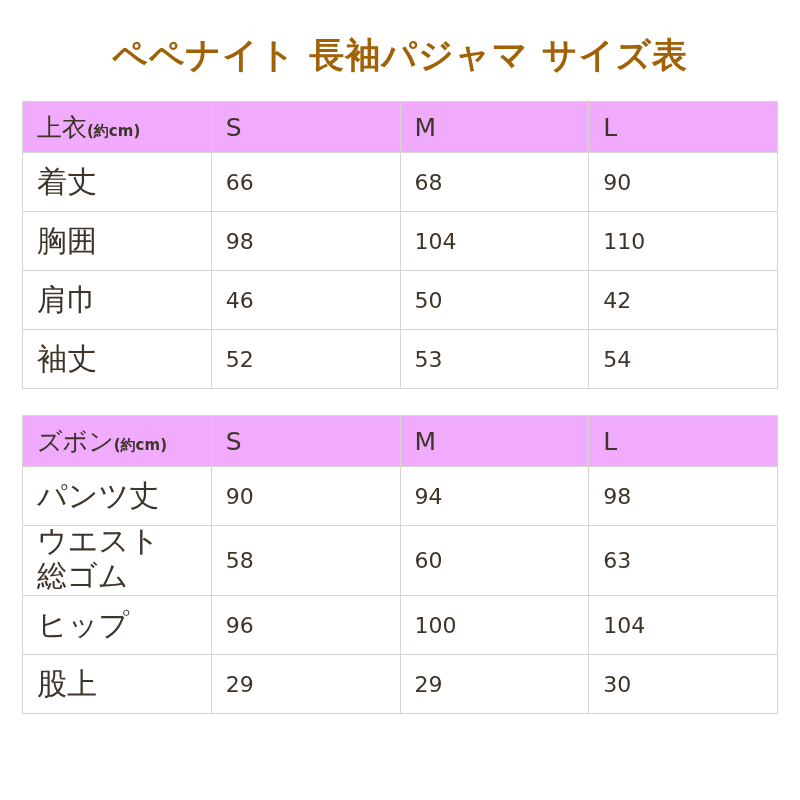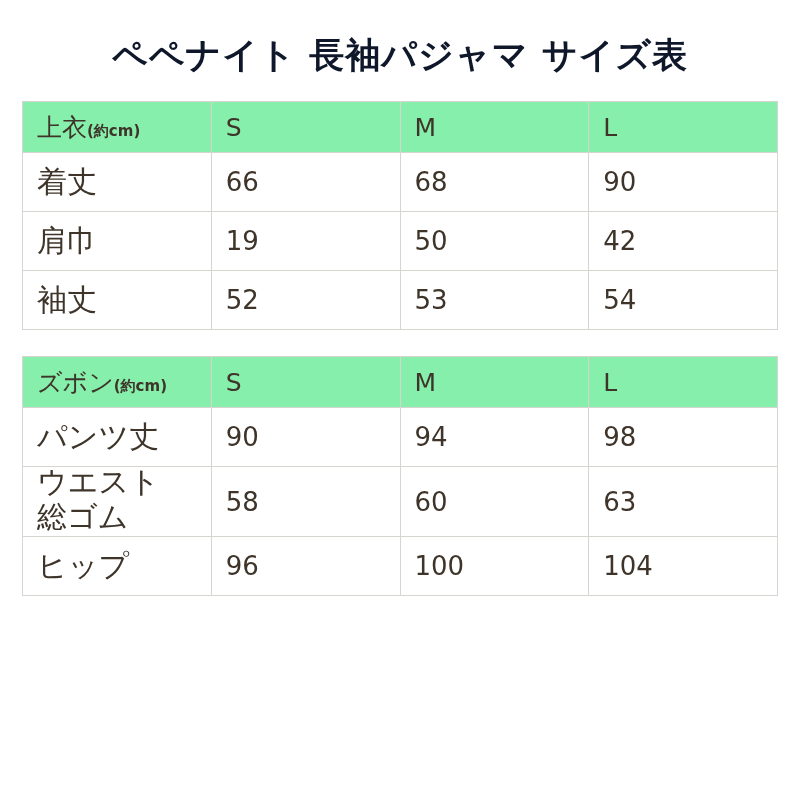--- a/index.html
+++ b/index.html
@@ -18,58 +18,58 @@
     width: 800px;
     height: 800px;
     box-sizing: border-box;
     padding: 28px 22px 10px 22px;
     display: flex;
     flex-direction: column;
   }
   .title {
     font-size: 35px;
     font-weight: bold;
-    color: #0f172a;
+    color: #a16207;
     letter-spacing: 1px;
     text-align: center;
     margin: 4px 0 22px 0;
     white-space: nowrap;
   }
   table.size-table {
     width: 100%;
     border-collapse: collapse;
     table-layout: fixed;
     border: 1px solid #d8d4cf;
   }
   table.size-table td, table.size-table th {
     border: 1px solid #d8d4cf;
     text-align: left;
     padding: 0 0 0 14px;
     font-weight: normal;
     color: #3e3429;
     vertical-align: middle;
   }
   thead th {
-    background: #86efac;
+    background: #f0abfc;
     color: #ffffff;
     height: 50px;
     font-size: 25px;
     font-weight: bold;
   }
   thead th.hdr-label {
     font-size: 25px;
   }
   thead th .unit {
     font-size: 15px;
     font-weight: bold;
     vertical-align: baseline;
   }
   tbody td {
     height: 58px;
-    font-size: 26px;
+    font-size: 22px;
     color: #4a3f33;
   }
   tbody td.label {
     font-size: 30px;
     line-height: 1.15;
   }
   .spacer {
     height: 26px;
   }
   .col-label { width: 25%; }
@@ -98,22 +98,28 @@
       </tr>
     </thead>
     <tbody>
       <tr>
         <td class="label">着丈</td>
         <td>66</td>
         <td>68</td>
         <td>90</td>
       </tr>
       <tr>
+        <td class="label">胸囲</td>
+        <td>98</td>
+        <td>104</td>
+        <td>110</td>
+      </tr>
+      <tr>
         <td class="label">肩巾</td>
-        <td>19</td>
+        <td>46</td>
         <td>50</td>
         <td>42</td>
       </tr>
       <tr>
         <td class="label">袖丈</td>
         <td>52</td>
         <td>53</td>
         <td>54</td>
       </tr>
     </tbody>
@@ -149,16 +155,22 @@
         <td>58</td>
         <td>60</td>
         <td>63</td>
       </tr>
       <tr>
         <td class="label">ヒップ</td>
         <td>96</td>
         <td>100</td>
         <td>104</td>
       </tr>
+      <tr>
+        <td class="label">股上</td>
+        <td>29</td>
+        <td>29</td>
+        <td>30</td>
+      </tr>
     </tbody>
   </table>
 
 </div>
 
 </body></html>

